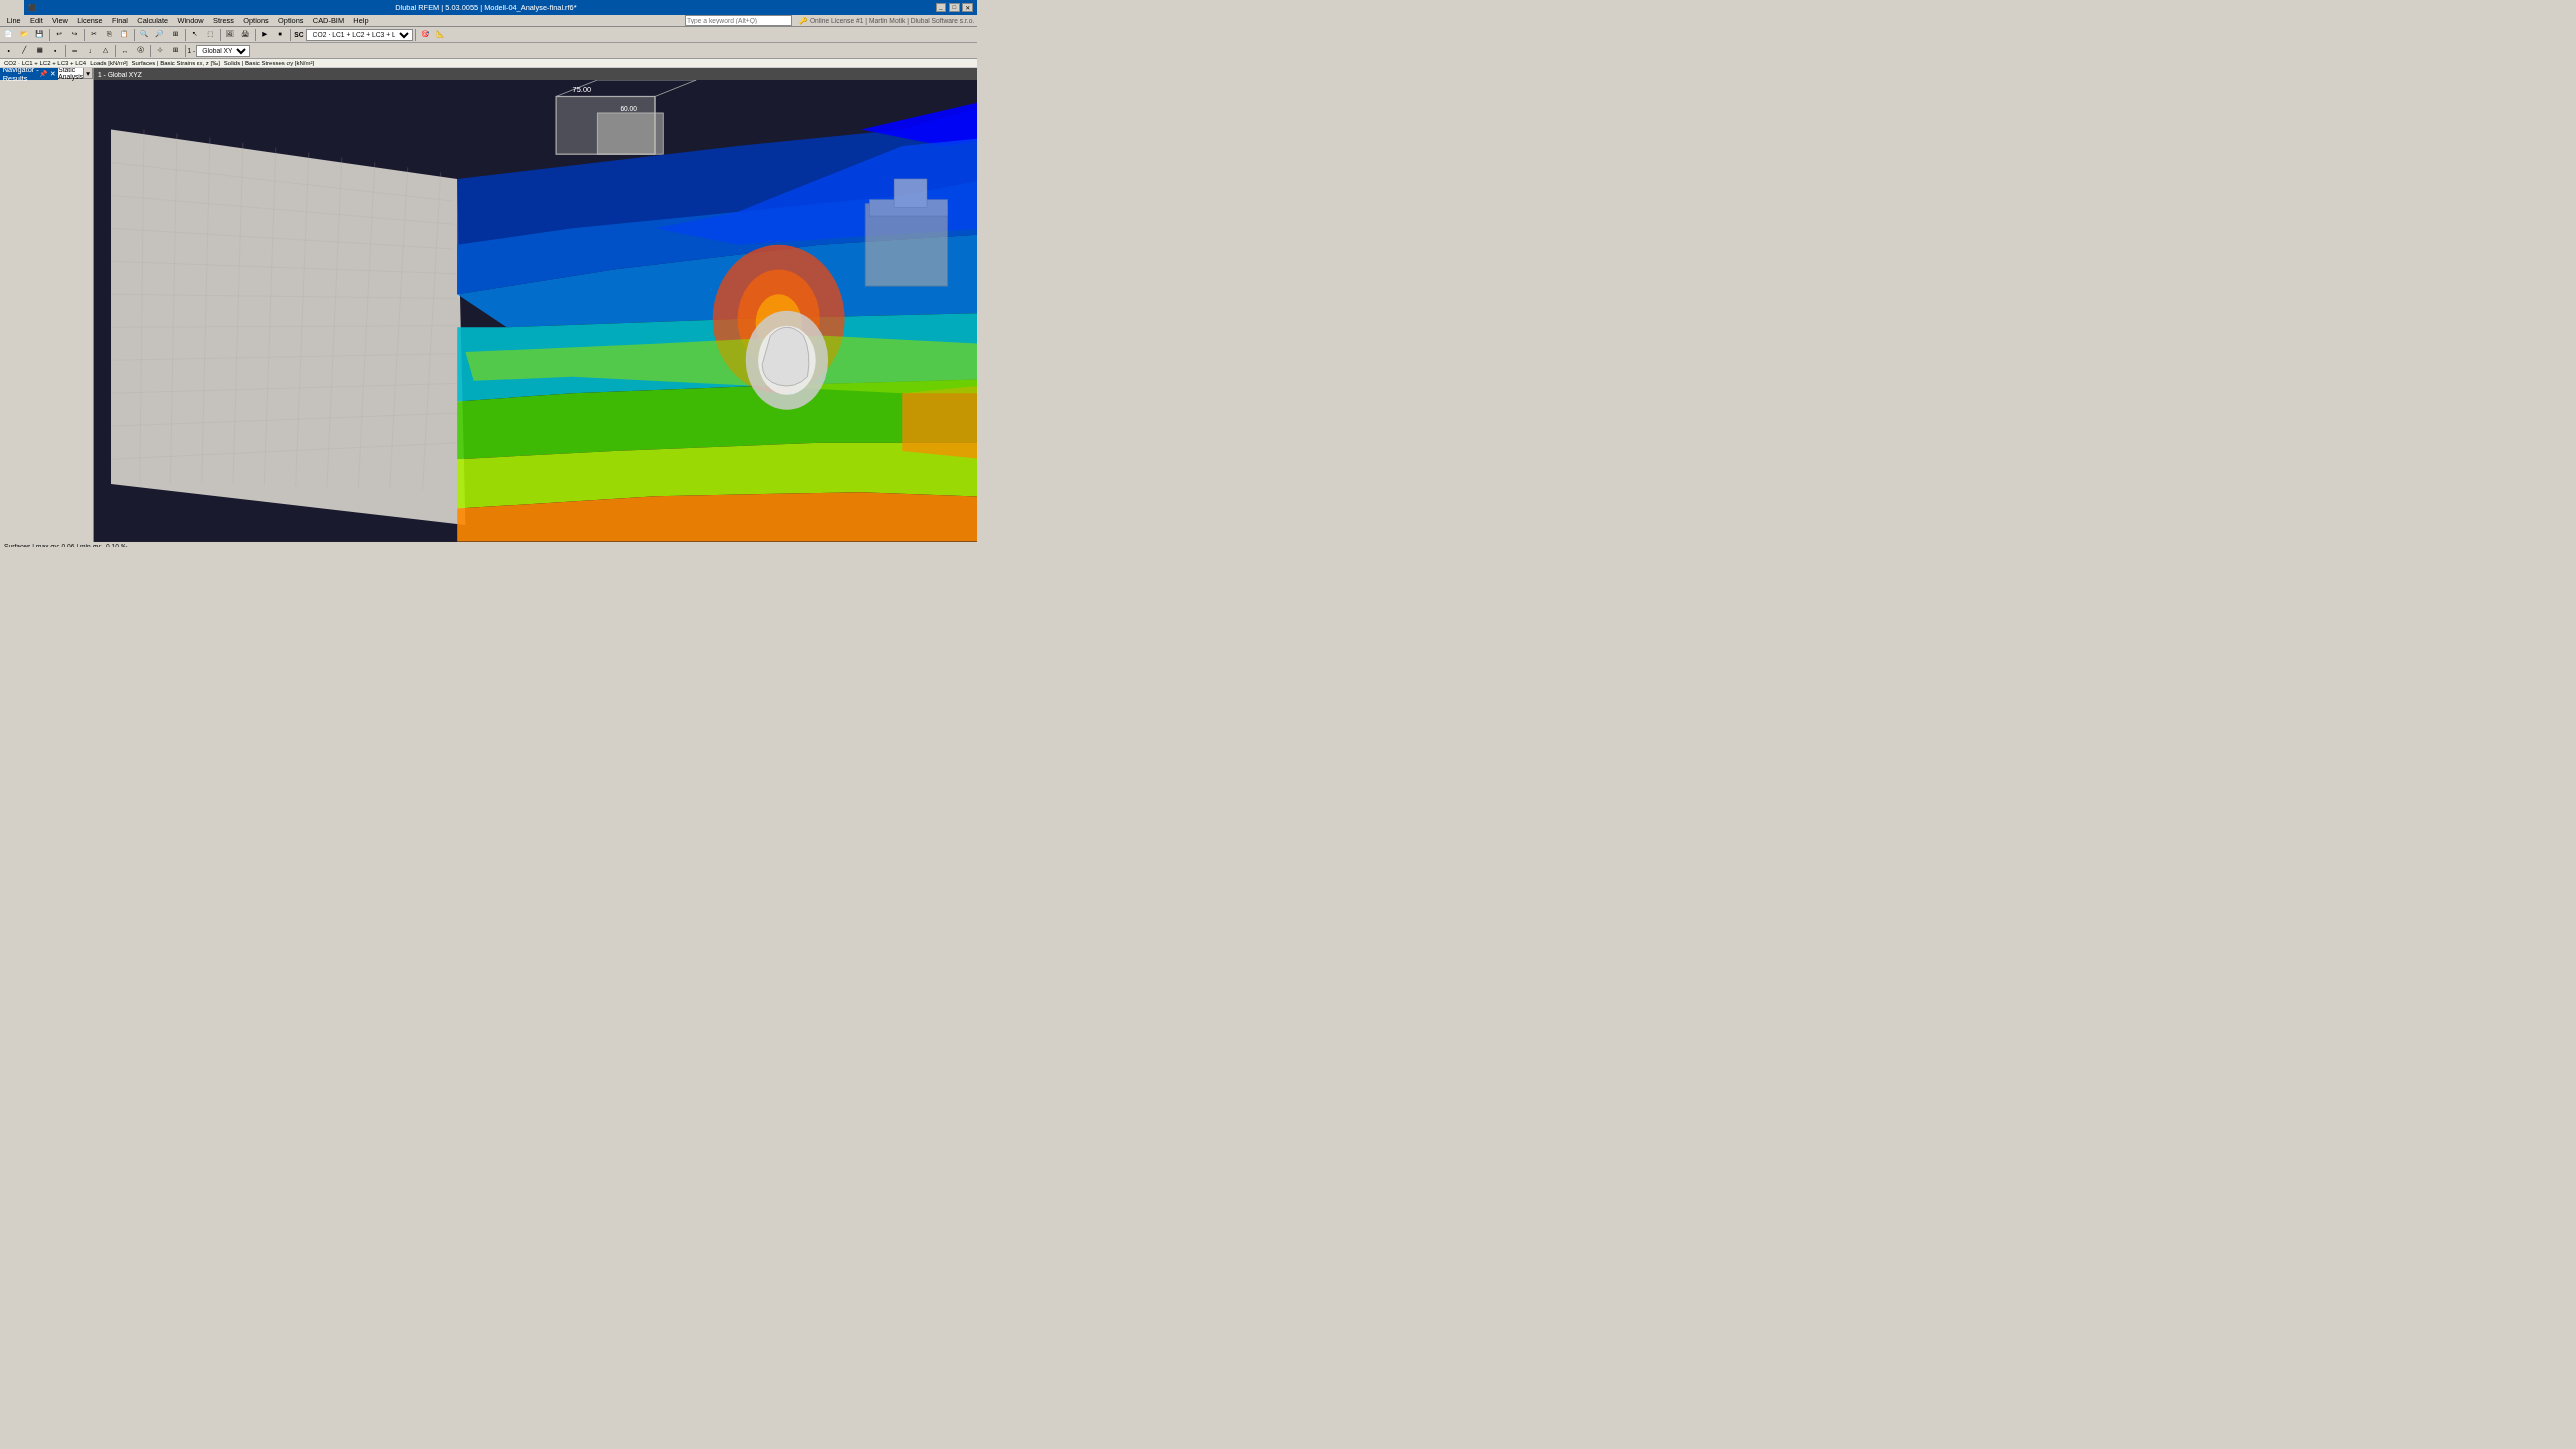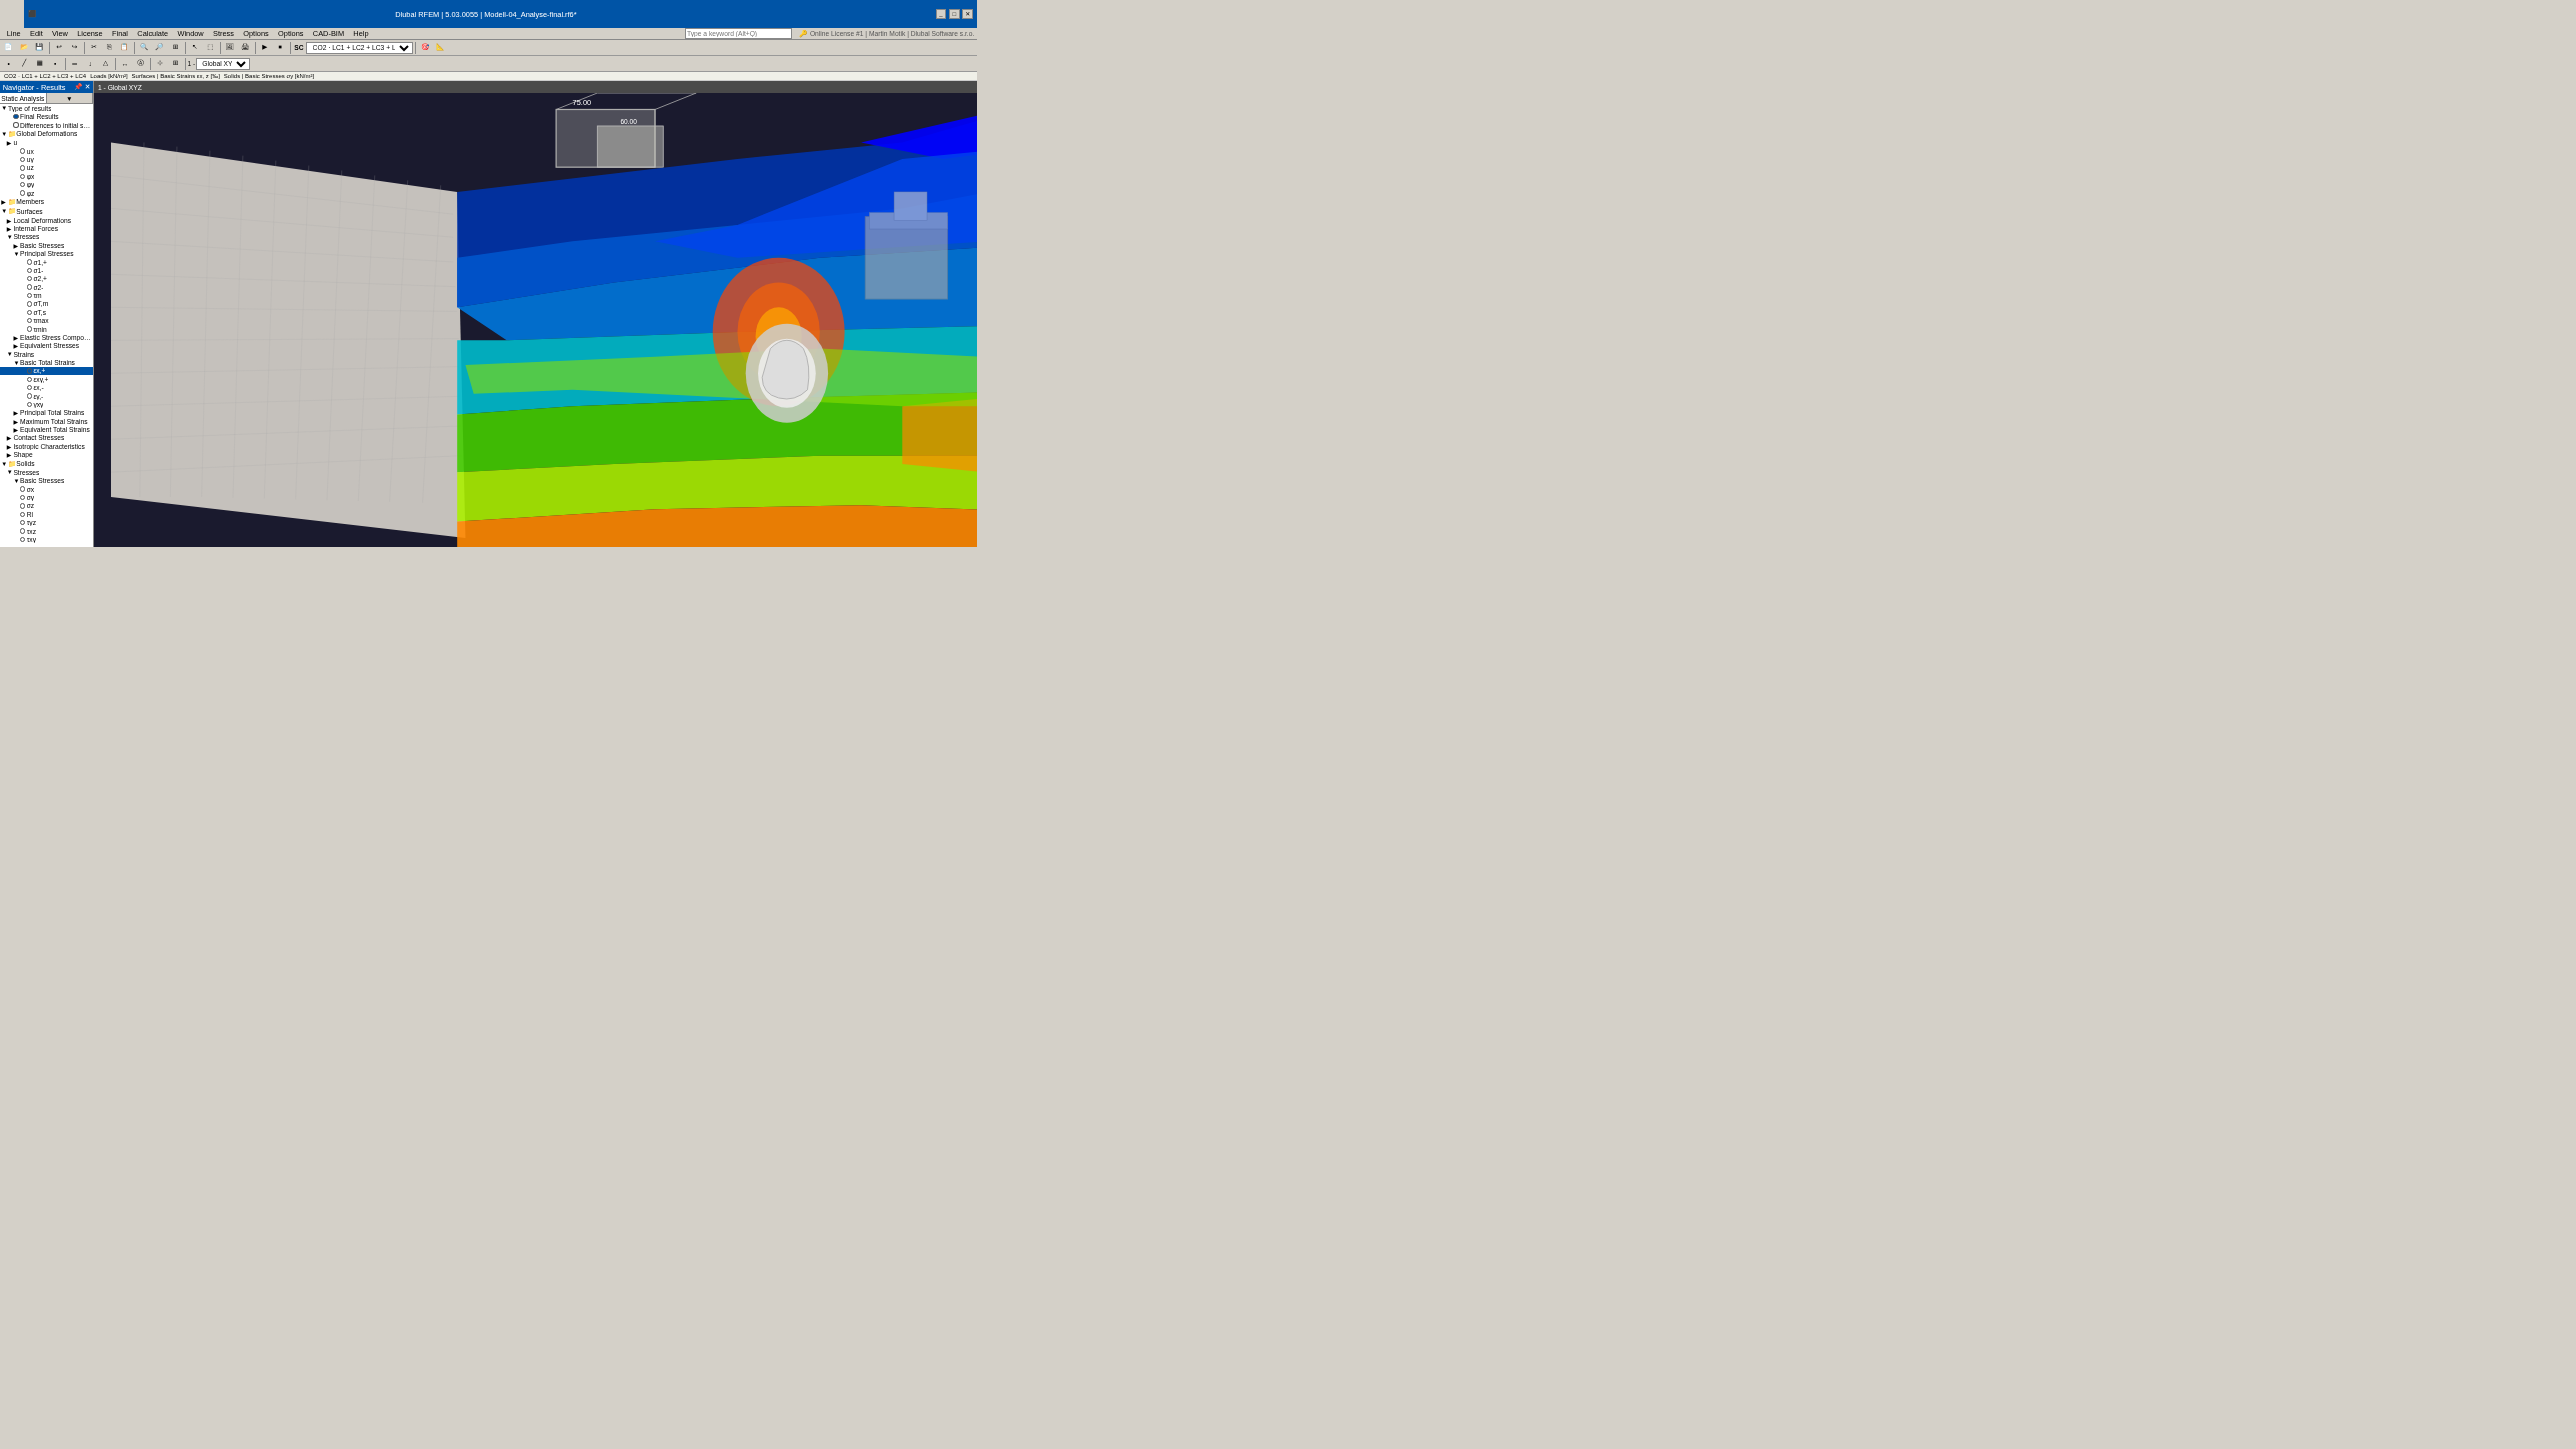--- a/index.html
+++ b/index.html
@@ -8,21 +8,21 @@
       font-size: 7.4px;
       background: #d4d0c8;
       width: 977px;
       height: 547px;
       overflow: hidden;
       color: #000;
     }
 
     
     #title-bar {
-      height: 28px;
+      height: 15px;
       background: #0054a6;
       display: flex;
       align-items: center;
       justify-content: space-between;
       padding: 0 4px;
       color: white;
       font-size: 7.4px;
       margin-left: 24px;
     }
     #title-bar .title-text { flex: 1; text-align: center; }
@@ -80,21 +80,21 @@
       display: flex;
       height: calc(547px - 13.4px - 12px - 16px - 16px - 16px);
     }
 
     
     #navigator {
       width: 94px;
       background: #d4d0c8;
       border-right: 0.7px solid #888;
       display: flex;
-      flex-direction: column;
+      flex-direction: row;
       overflow: hidden;
     }
     #nav-header {
       height: 12px;
       background: #0054a6;
       color: white;
       font-size: 7.4px;
       display: flex;
       align-items: center;
       justify-content: space-between;

